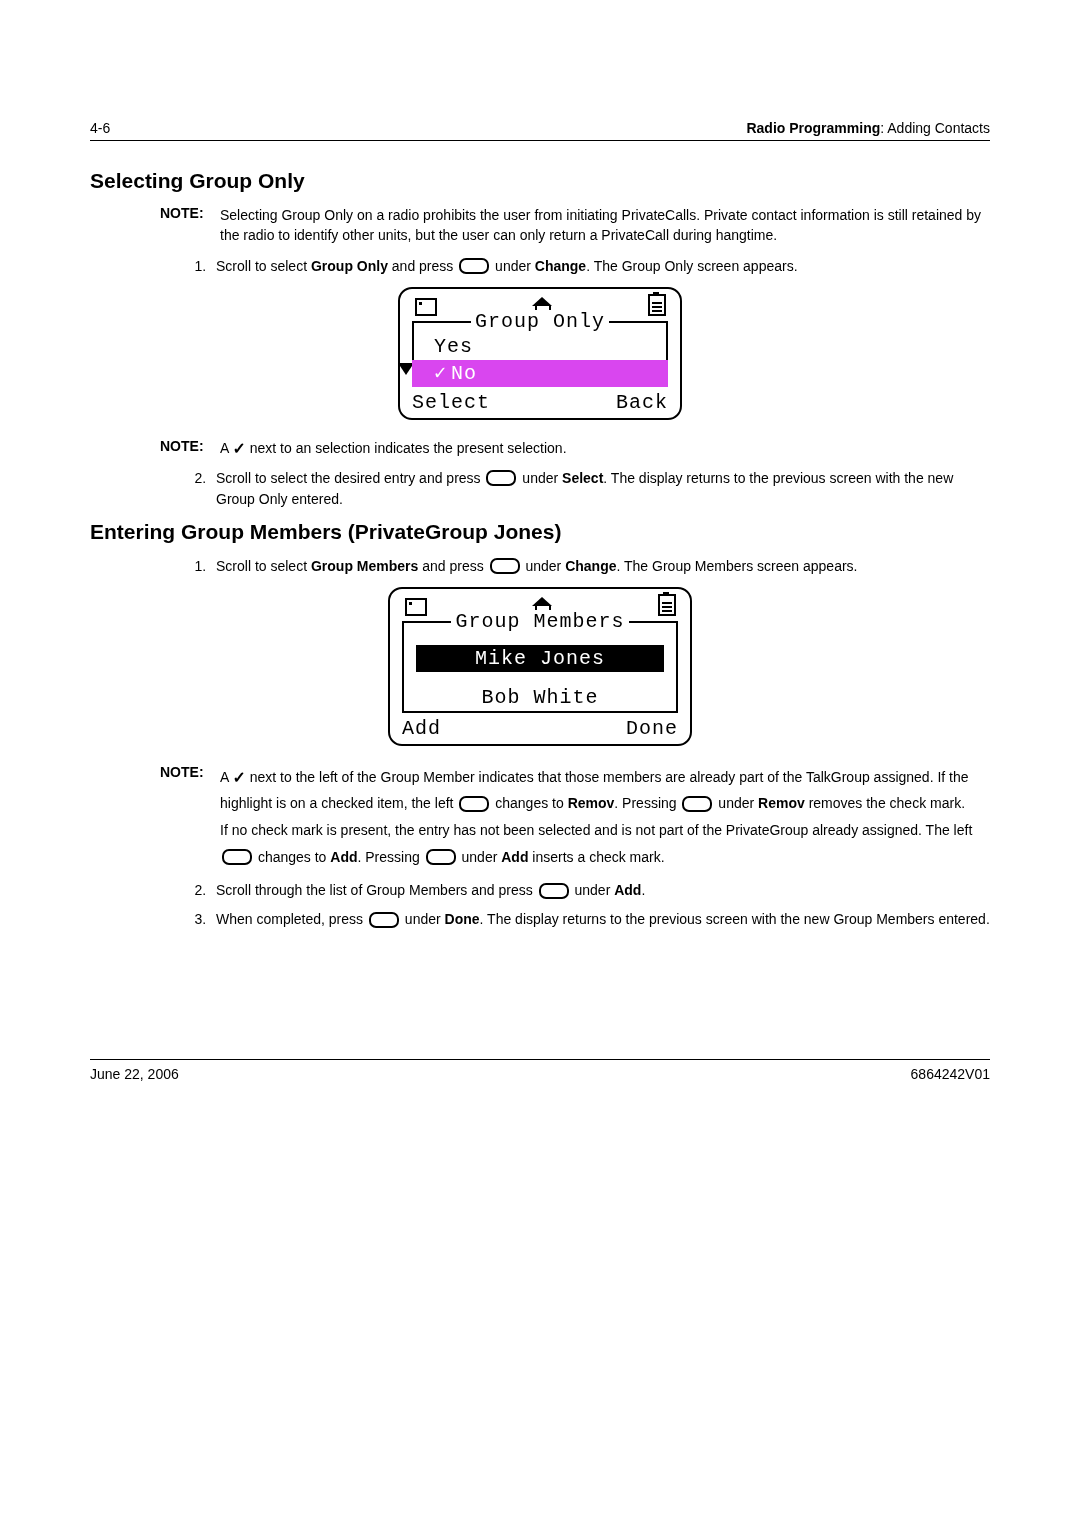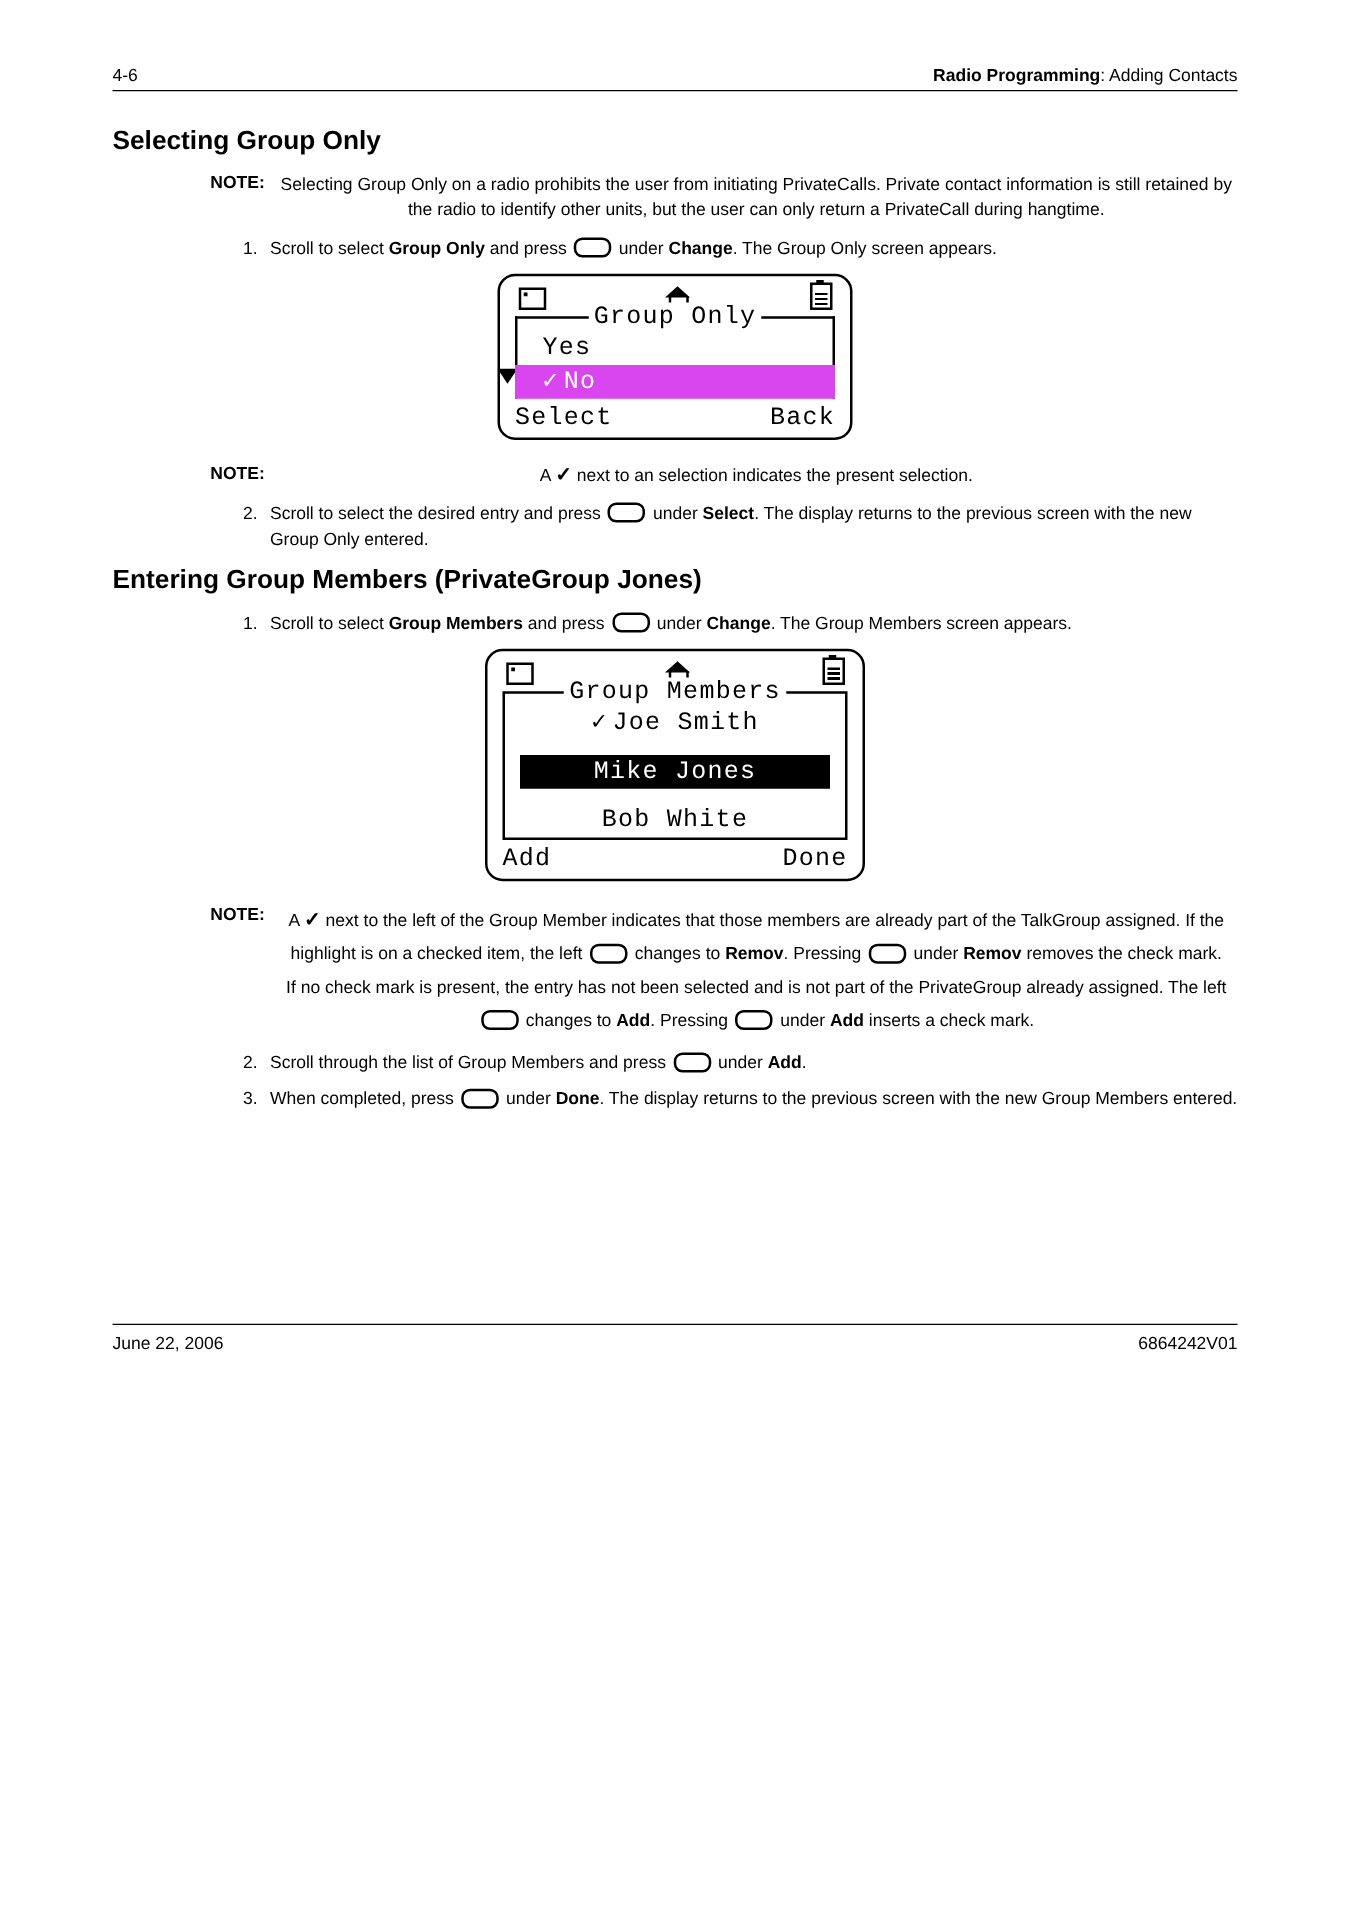--- a/index.html
+++ b/index.html
@@ -8,41 +8,40 @@
     font-family: Arial, Helvetica, sans-serif;
     font-size: 14px;
     color: #000;
     background: #fff;
   }
   .page {
     width: 1080px;
     height: 1152px;
     position: relative;
     box-sizing: border-box;
-    padding: 52px 90px 60px 90px;
+    padding: 120px 90px 60px 90px;
   }
   .hdr {
     display: flex;
     justify-content: space-between;
     border-bottom: 1.5px solid #000;
     padding-bottom: 4px;
     margin-bottom: 28px;
     font-size: 14px;
   }
   .hdr-right { text-align: right; }
   .bold { font-weight: bold; }
   .section-title {
     font-size: 21px;
     font-weight: bold;
     margin: 10px 0 12px 0;
   }
   .note-block {
     display: flex;
     margin: 6px 0 10px 70px;
-    text-align: center;
   }
   .note-label {
     font-weight: bold;
     min-width: 60px;
   }
   .note-text { flex: 1; line-height: 1.45; }
   .step-list {
     list-style: decimal;
     margin: 8px 0 6px 120px;
     padding: 0;
@@ -240,21 +239,20 @@
 
   <div class="screen-wrap">
     <div class="lcd lcd-wide">
       <div class="status-row">
         <span class="ico ico-card"></span>
         <span class="ico ico-home"></span>
         <span class="ico ico-batt"></span>
       </div>
       <div class="group-box" style="padding-top:10px;">
         <div class="group-title"><span>Group Members</span></div>
-        <div class="opt-row-center chk"><span>Joe Smith</span></div>
         <div class="opt-row-center sel">Mike Jones</div>
         <div class="opt-row-center">Bob White</div>
       </div>
       <div class="softkeys">
         <span>Add</span>
         <span>Done</span>
       </div>
     </div>
   </div>
 

